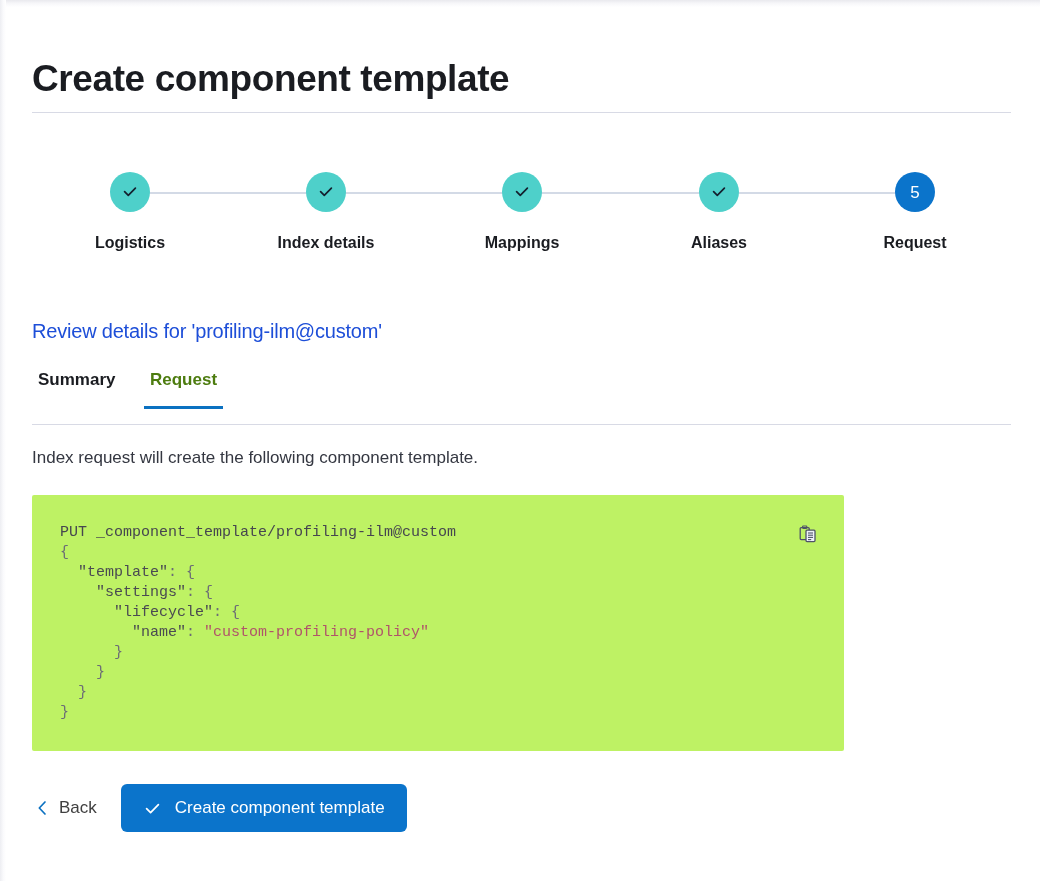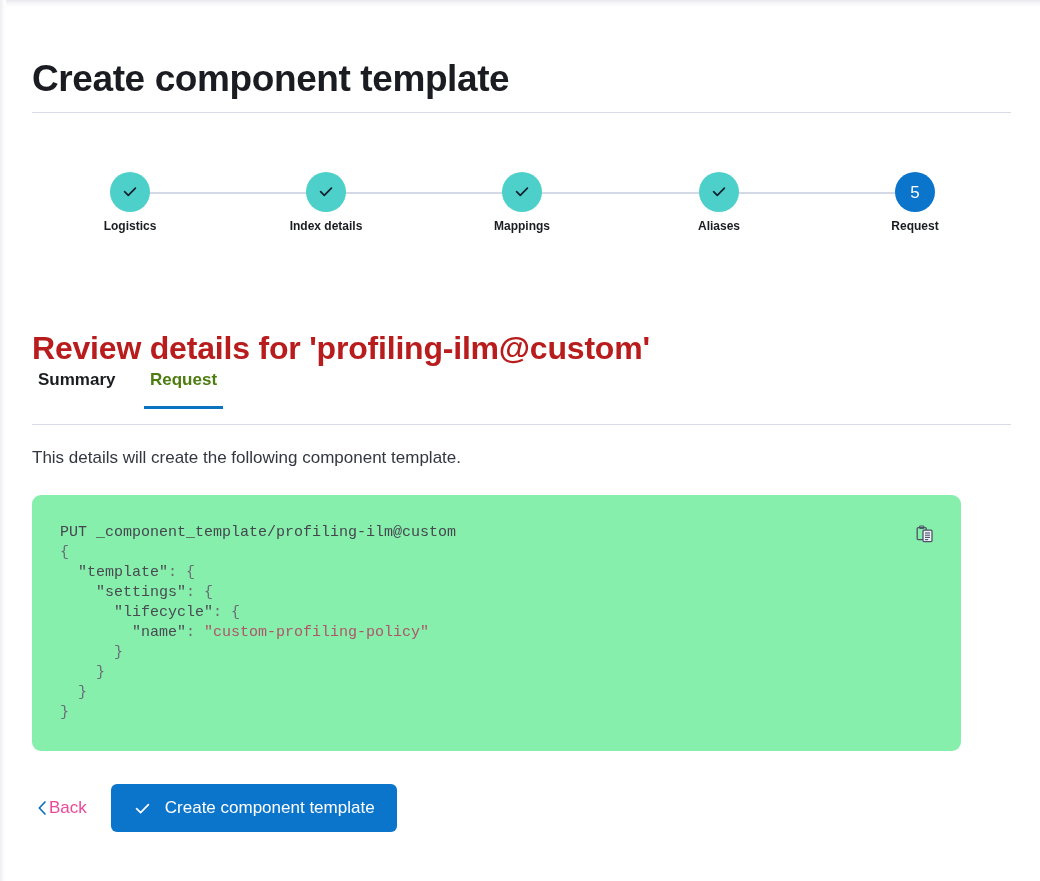--- a/index.html
+++ b/index.html
@@ -60,28 +60,28 @@
     display: flex; align-items: center; justify-content: center;
     position: relative; z-index: 2;
   }
   .step-circle.done { background: #4ed0ca; }
   .step-circle.current { background: #0b74cb; }
   .step-circle .num {
     color: #ffffff; font-size: 17px; font-weight: 400; line-height: 1;
   }
   .step-check { display: block; }
   .step-label {
-    margin-top: 7px; font-size: 12px; font-weight: 700; color: #1a1c21;
+    margin-top: 22px; font-size: 16px; font-weight: 700; color: #1a1c21;
     white-space: nowrap;
   }
 
   
   .section-title {
     position: absolute; left: 32px; top: 303px;
-    font-size: 32px; font-weight: 700; color: #b91c1c;
+    font-size: 20px; font-weight: 400; color: #1d4ed8;
     letter-spacing: -0.2px; white-space: nowrap;
   }
 
   
   .tabs {
     position: absolute; left: 32px; top: 380px; width: 979px; height: 45px;
   }
   .tabs-underline {
     position: absolute; left: 0; bottom: 0; width: 979px; height: 1px;
     background: #d8dae5;
@@ -101,22 +101,22 @@
 
   
   .description {
     position: absolute; left: 32px; top: 446px;
     font-size: 17px; color: #343741; line-height: 1.45;
   }
 
   
   .code-panel {
     position: absolute; left: 32px; top: 495px;
-    width: 929px; height: 256px;
-    background: #86efac; border-radius: 9px;
+    width: 812px; height: 256px;
+    background: #bef264; border-radius: 2px;
   }
   .code-body {
     position: absolute; left: 28px; top: 28px;
     font-family: "Liberation Mono", "DejaVu Sans Mono", monospace;
     font-size: 15px; line-height: 20px;
     color: #4a4a52; white-space: pre;
     margin: 0;
   }
   .tok-req { color: #46464f; }
   .tok-punct { color: #6b6b76; }
@@ -129,23 +129,23 @@
     background: none; border: 0; cursor: pointer; padding: 0;
     border-radius: 3px;
   }
 
   
   .actions {
     position: absolute; left: 32px; top: 784px;
     display: flex; align-items: center; gap: 20px;
   }
   .btn-back {
-    display: flex; align-items: center; 
+    display: flex; align-items: center; gap: 10px;
     background: none; border: 0; cursor: pointer; padding: 6px 4px;
-    color: #ec4899; font-size: 17px; font-weight: 400;
+    color: #404040; font-size: 17px; font-weight: 400;
     font-family: "Liberation Sans", sans-serif;
   }
   .btn-primary {
     display: flex; align-items: center; gap: 13px;
     background: #0b74cb; color: #ffffff;
     border: 0; border-radius: 6px; cursor: pointer;
     height: 48px; padding: 0 22px;
     font-size: 17px; font-weight: 400;
     font-family: "Liberation Sans", sans-serif;
   }
@@ -213,21 +213,21 @@
     </div>
 
     <h2 class="section-title">Review details for 'profiling-ilm@custom'</h2>
 
     <div class="tabs">
       <div class="tabs-underline"></div>
       <button class="tab" style="left:0px;">Summary</button>
       <button class="tab active" style="left:112px;">Request</button>
     </div>
 
-    <div class="description">This details will create the following component template.</div>
+    <div class="description">Index request will create the following component template.</div>
 
     <div class="code-panel">
       <pre class="code-body"><span class="tok-req">PUT _component_template/profiling-ilm@custom</span>
 <span class="tok-punct">{</span>
   <span class="tok-key">"template"</span><span class="tok-punct">: {</span>
     <span class="tok-key">"settings"</span><span class="tok-punct">: {</span>
       <span class="tok-key">"lifecycle"</span><span class="tok-punct">: {</span>
         <span class="tok-key">"name"</span><span class="tok-punct">: </span><span class="tok-str">"custom-profiling-policy"</span>
       <span class="tok-punct">}</span>
     <span class="tok-punct">}</span>

